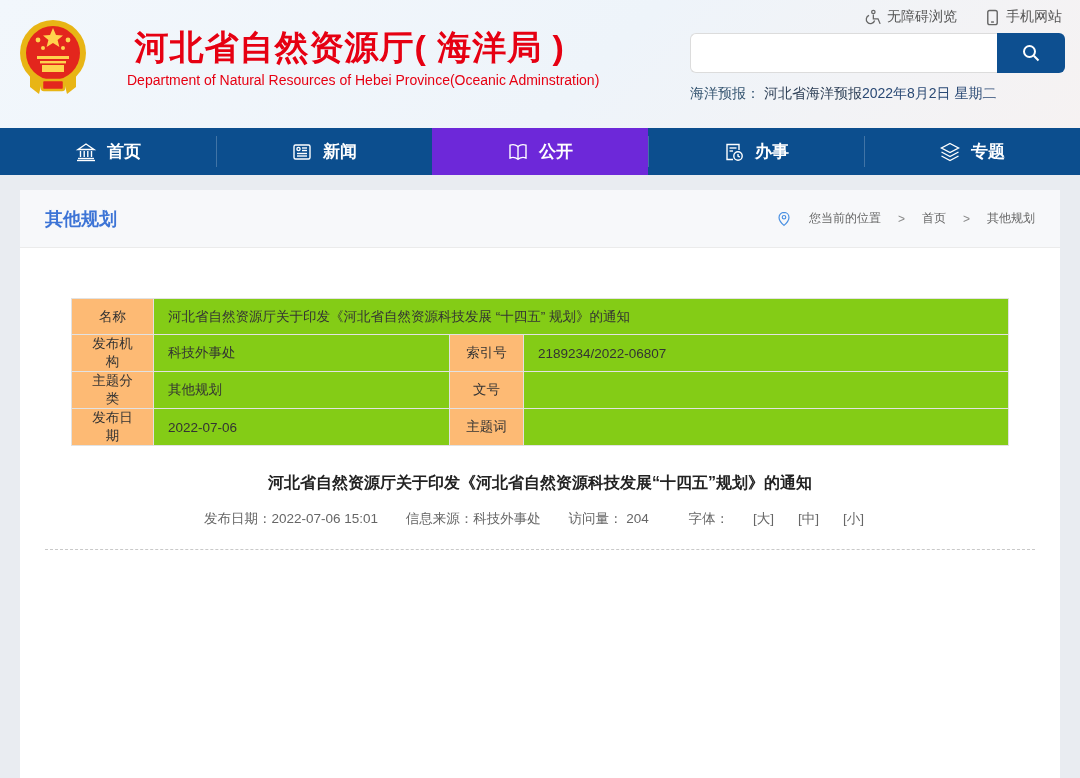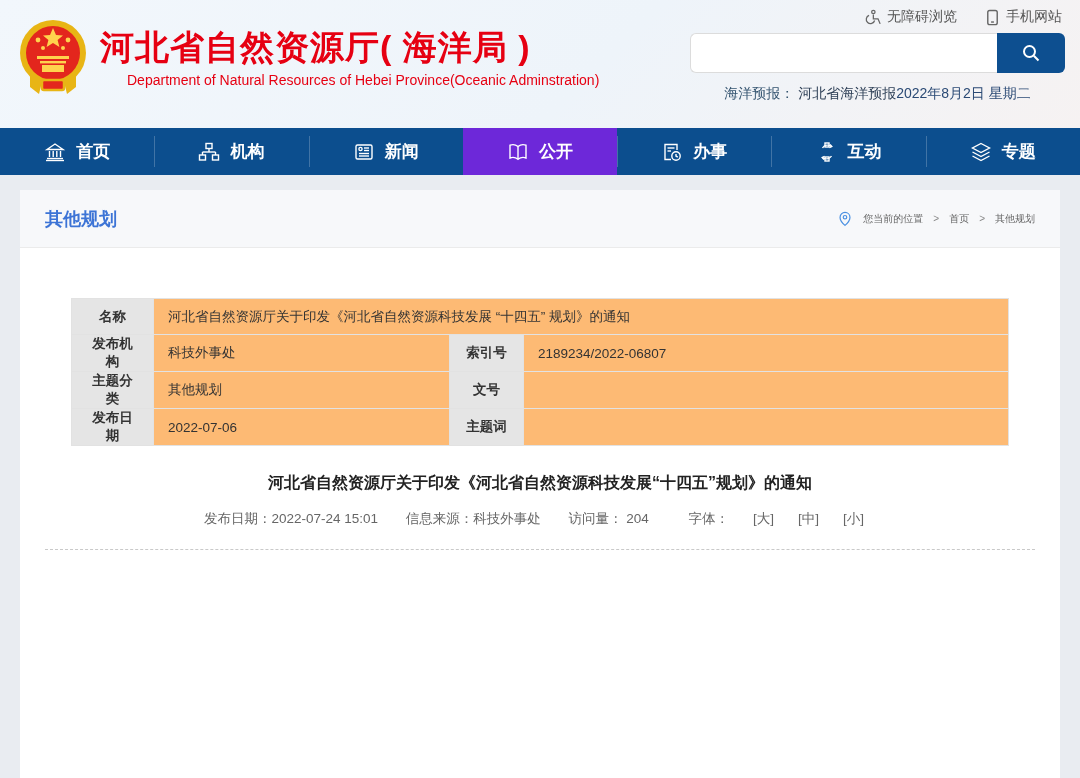--- a/index.html
+++ b/index.html
@@ -2,65 +2,65 @@
 <html><head>
 <meta charset="utf-8">
 <style>
   * { margin:0; padding:0; box-sizing:border-box; }
   html,body { width:1080px; height:778px; overflow:hidden; }
   body { font-family:"Liberation Sans", sans-serif; background:#e9ecf1; color:#333; }
 
   
   .header { position:relative; height:128px;
     background:linear-gradient(135deg,#f2f7fc 0%, #eef4fa 55%, #f6f2f2 100%); }
-  .brand { position:absolute; left:16px; top:18px; display:flex; align-items:flex-start; }
+  .brand { position:absolute; left:16px; top:18px; display:flex; align-items:flex-start;text-align:center; }
   .emblem { width:74px; height:80px; margin-right:10px; }
   .brand-text { padding-top:10px; }
   .brand-title { font-size:34px; font-weight:bold; color:#e60012; letter-spacing:1px; line-height:38px; }
   .brand-sub { font-size:14px; color:#e60012; margin-top:6px;margin-left:27px; }
 
   .quicklinks { position:absolute; top:8px; right:18px; display:flex; gap:28px; font-size:14px; color:#555; }
   .quicklink { display:flex; align-items:center; gap:6px; cursor:pointer; }
   .quicklink svg { stroke:#666; }
 
   .searchbar { position:absolute; top:33px; right:15px; width:375px; height:40px; display:flex; }
   .search-input { flex:1; border:1px solid #dcdcdc; border-right:none; border-radius:6px 0 0 6px;
     padding:0 12px; font-size:14px; background:#fff; outline:none; }
   .search-btn { width:68px; background:#0d4f90; border:none; border-radius:0 6px 6px 0; cursor:pointer;
     display:flex; align-items:center; justify-content:center; }
 
   .subrow { position:absolute; top:85px; right:15px; width:375px; display:flex;
-    justify-content:center; font-size:14px; }
+    justify-content:flex-start; font-size:14px; }
   .forecast-label { color:#33536f; }
   .forecast-link { color:#2c3e55; cursor:pointer; }
   .header-date { color:#2b4a75; }
 
   
   .nav { height:47px; background:#0c4e8e; display:flex; }
   .nav-item { flex:1; display:flex; align-items:center; justify-content:center; gap:10px;
     color:#fff; font-size:17px; font-weight:bold; cursor:pointer; position:relative; }
   .nav-item + .nav-item::before { content:""; position:absolute; left:0; top:8px; bottom:8px;
     width:1px; background:rgba(255,255,255,0.22); }
   .nav-item.active { background:#6d28d9; }
   .nav-item.active::before { display:none; }
   .nav-item svg { stroke:#fff; fill:none; stroke-width:1.4; }
 
   
   .container { margin:15px 20px 0 20px; background:#fff; height:621px; }
   .crumbbar { height:58px; background:#f7f8fa; border-bottom:1px solid #ebebeb;
     display:flex; align-items:center; justify-content:space-between; padding:0 25px; }
   .section-title { font-size:18px; font-weight:bold; color:#3d74d6; }
-  .crumb-right { display:flex; align-items:center; gap:10px; font-size:10px; color:#666; }
+  .crumb-right { display:flex; align-items:center; gap:17px; font-size:12px; color:#666; }
   .crumb-right .sep { color:#888; }
   .crumb-link { cursor:pointer; }
 
   
   .info-table { width:938px; margin:50px auto 0 auto; border-collapse:collapse; font-size:13.5px; }
-  .info-table td { border:1px solid #e2e2e2; height:36px; padding:0 14px; background:#fdba74; }
-  .info-table td.lbl { background:#e5e5e5; font-weight:bold; text-align:center; width:82px; color:#333; }
+  .info-table td { border:1px solid #e2e2e2; height:36px; padding:0 14px; background:#84cc16; }
+  .info-table td.lbl { background:#fdba74; font-weight:normal; text-align:center; width:82px; color:#333; }
   .info-table td.lbl2 { width:74px; }
   .info-table td.val-wide { width:296px; }
 
   
   .article-title { text-align:center; font-size:16px; font-weight:bold; color:#222; margin-top:27px; }
   .article-meta { text-align:center; font-size:13.5px; color:#666; margin-top:16px; }
   .article-meta span { margin:0 12px; }
   .font-btn { cursor:pointer; margin:0 2px; color:#666; }
   .dash-sep { border:none; border-top:1px dashed #c9c9c9; margin:21px 25px 0 25px; }
 
@@ -142,32 +142,20 @@
         <line x1="9.2" y1="10" x2="9.2" y2="16"></line>
       <line x1="12.8" y1="10" x2="12.8" y2="16"></line>
         <line x1="16.5" y1="10" x2="16.5" y2="16"></line>
       <line x1="3" y1="17.5" x2="19" y2="17.5"></line>
         <line x1="2" y1="19.5" x2="20" y2="19.5"></line>
     </svg>
     <span>首页</span>
   </div>
   <div class="nav-item">
     <svg width="22" height="22" viewBox="0 0 22 22">
-      <rect x="8" y="2.5" width="6" height="5"></rect>
-      <line x1="11" y1="7.5" x2="11" y2="11"></line>
-      <line x1="4.5" y1="11" x2="17.5" y2="11"></line>
-      <line x1="4.5" y1="11" x2="4.5" y2="14"></line>
-        <line x1="17.5" y1="11" x2="17.5" y2="14"></line>
-      <rect x="1.5" y="14" width="6" height="5"></rect>
-        <rect x="14.5" y="14" width="6" height="5"></rect>
-    </svg>
-    <span>机构</span>
-  </div>
-  <div class="nav-item">
-    <svg width="22" height="22" viewBox="0 0 22 22">
       <rect x="3" y="4" width="16" height="14" rx="1.5"></rect>
       <circle cx="7.5" cy="8" r="1.6"></circle>
       <line x1="11" y1="7" x2="16" y2="7"></line>
         <line x1="11" y1="9.5" x2="16" y2="9.5"></line>
       <line x1="6" y1="12.5" x2="16" y2="12.5"></line>
         <line x1="6" y1="15" x2="16" y2="15"></line>
     </svg>
     <span>新闻</span>
   </div>
   <div class="nav-item active">
@@ -182,31 +170,20 @@
       <path d="M16 9 V3.5 H4 v15 h6"></path>
       <line x1="6.5" y1="7" x2="13.5" y2="7"></line>
         <line x1="6.5" y1="10" x2="10" y2="10"></line>
       <circle cx="15" cy="15" r="4.2"></circle>
       <path d="M15 13 v2.2 l1.8 1"></path>
     </svg>
     <span>办事</span>
   </div>
   <div class="nav-item">
     <svg width="22" height="22" viewBox="0 0 22 22">
-      <path d="M6.5 7 a6 6 0 0 1 9-1.5"></path>
-      <path d="M15.5 15 a6 6 0 0 1 -9 1.5"></path>
-      <path d="M14 3.5 l1.8 2 -2.4 1.2"></path>
-      <path d="M8 18.5 l-1.8-2 2.4-1.2"></path>
-      <rect x="9" y="2" width="4" height="4"></rect>
-      <rect x="9" y="16" width="4" height="4"></rect>
-    </svg>
-    <span>互动</span>
-  </div>
-  <div class="nav-item">
-    <svg width="22" height="22" viewBox="0 0 22 22">
       <path d="M11 2.5 L19.5 7 L11 11.5 L2.5 7 Z"></path>
       <path d="M2.5 11 L11 15.5 L19.5 11"></path>
       <path d="M2.5 15 L11 19.5 L19.5 15"></path>
     </svg>
     <span>专题</span>
   </div>
 </div>
 
 <div class="container">
 
@@ -248,21 +225,21 @@
       <td class="val-wide">2022-07-06</td>
       <td class="lbl lbl2">主题词</td>
       <td></td>
     </tr>
   </tbody>
     </table>
 
   <div class="article-title">河北省自然资源厅关于印发《河北省自然资源科技发展“十四五”规划》的通知</div>
 
   <div class="article-meta">
-    <span>发布日期：2022-07-24 15:01</span>
+    <span>发布日期：2022-07-06 15:01</span>
     <span>信息来源：科技外事处</span>
     <span>访问量： 204</span>
     <span><span>字体：</span><span class="font-btn">[大]</span><span class="font-btn">[中]</span><span class="font-btn">[小]</span></span>
   </div>
 
   <hr class="dash-sep">
 
 
 </div>
 

